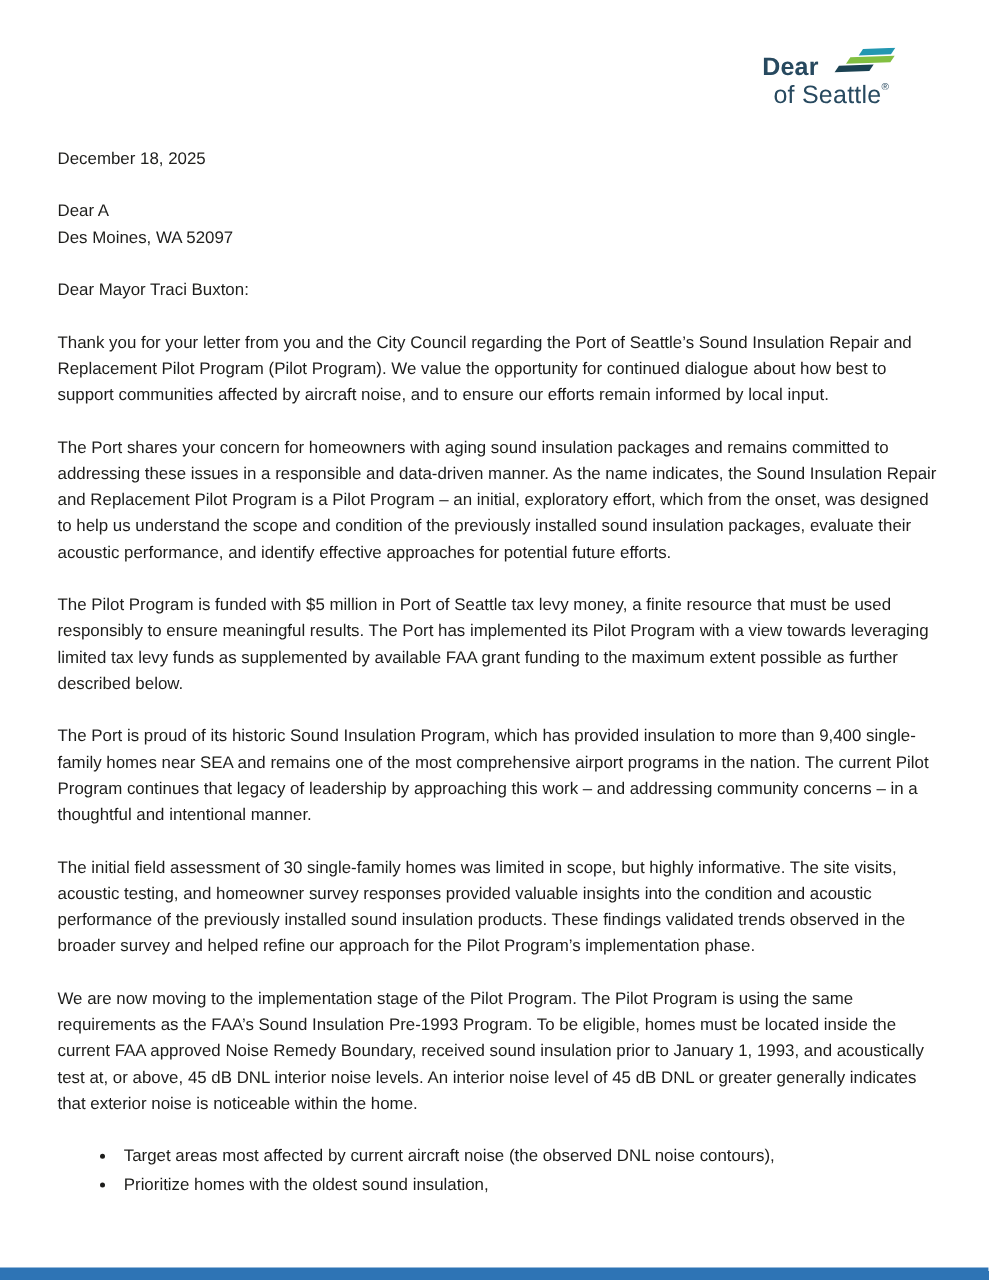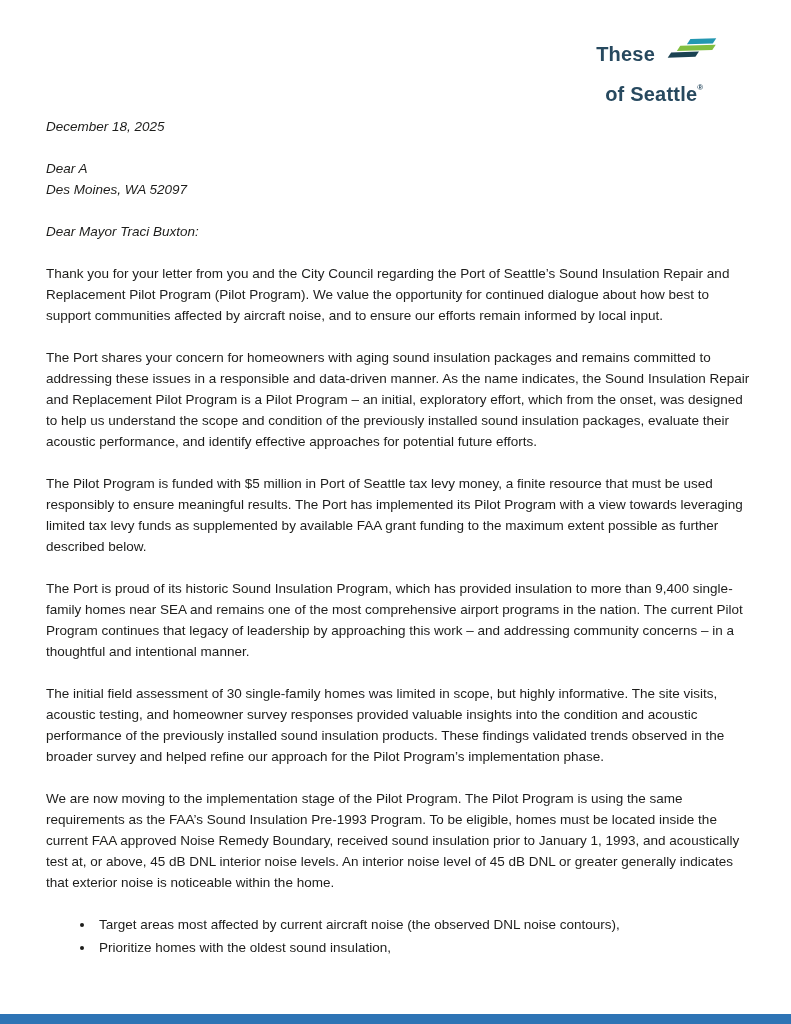--- a/index.html
+++ b/index.html
@@ -26,37 +26,37 @@
     gap:6px;
   }
   .logo-port{
     font-size:20px;
     font-weight:600;
     letter-spacing:.2px;
   }
   .logo-flag{display:block;margin-bottom:2px;}
   .logo-row2{
     font-size:20px;
-    font-weight:700;
+    font-weight:400;
     letter-spacing:.2px;
-    margin-top:20px;
+    margin-top:2px;
     padding-left:9px;
     white-space:nowrap;
   }
   .logo-reg{font-size:8px;vertical-align:top;line-height:1;}
   
   .content{
     position:absolute;
     left:46px;
     top:116px;
     width:704px;
     font-size:13.5px;
     line-height:21px;
   }
-  .line{margin:0;font-style:italic;}
+  .line{margin:0;}
   .spacer{height:21px;}
   .para{margin:0 0 21px 0;}
   .bullet-list{
     margin:0;
     padding:0 0 0 49px;
     list-style:disc;
   }
   .bullet-list li{
     margin:0 0 2px 0;
     padding-left:4px;
@@ -71,21 +71,21 @@
     background:var(--footer-bar,#2e74b5);
   }
 </style>
 </head>
 <body>
 
 <div class="page">
 
   <div class="logo">
     <div class="logo-row1">
-      <span class="logo-port">These</span>
+      <span class="logo-port">Dear</span>
       <svg class="logo-flag" width="58" height="24" viewBox="0 0 62 24" aria-hidden="true">
         <g transform="translate(13,1) skewX(-35) rotate(-2)">
           <rect x="18" y="0" width="27" height="5.6" fill="var(--stripe-teal,#2397b1)"></rect>
           <rect x="12" y="7" width="37" height="5.6" fill="var(--stripe-green,#82bf41)"></rect>
           <rect x="7" y="14" width="29" height="5.6" fill="var(--stripe-navy,#1b4252)"></rect>
         </g>
       </svg>
     </div>
     <div class="logo-row2">
       <span>of Seattle</span><span class="logo-reg">®</span>

